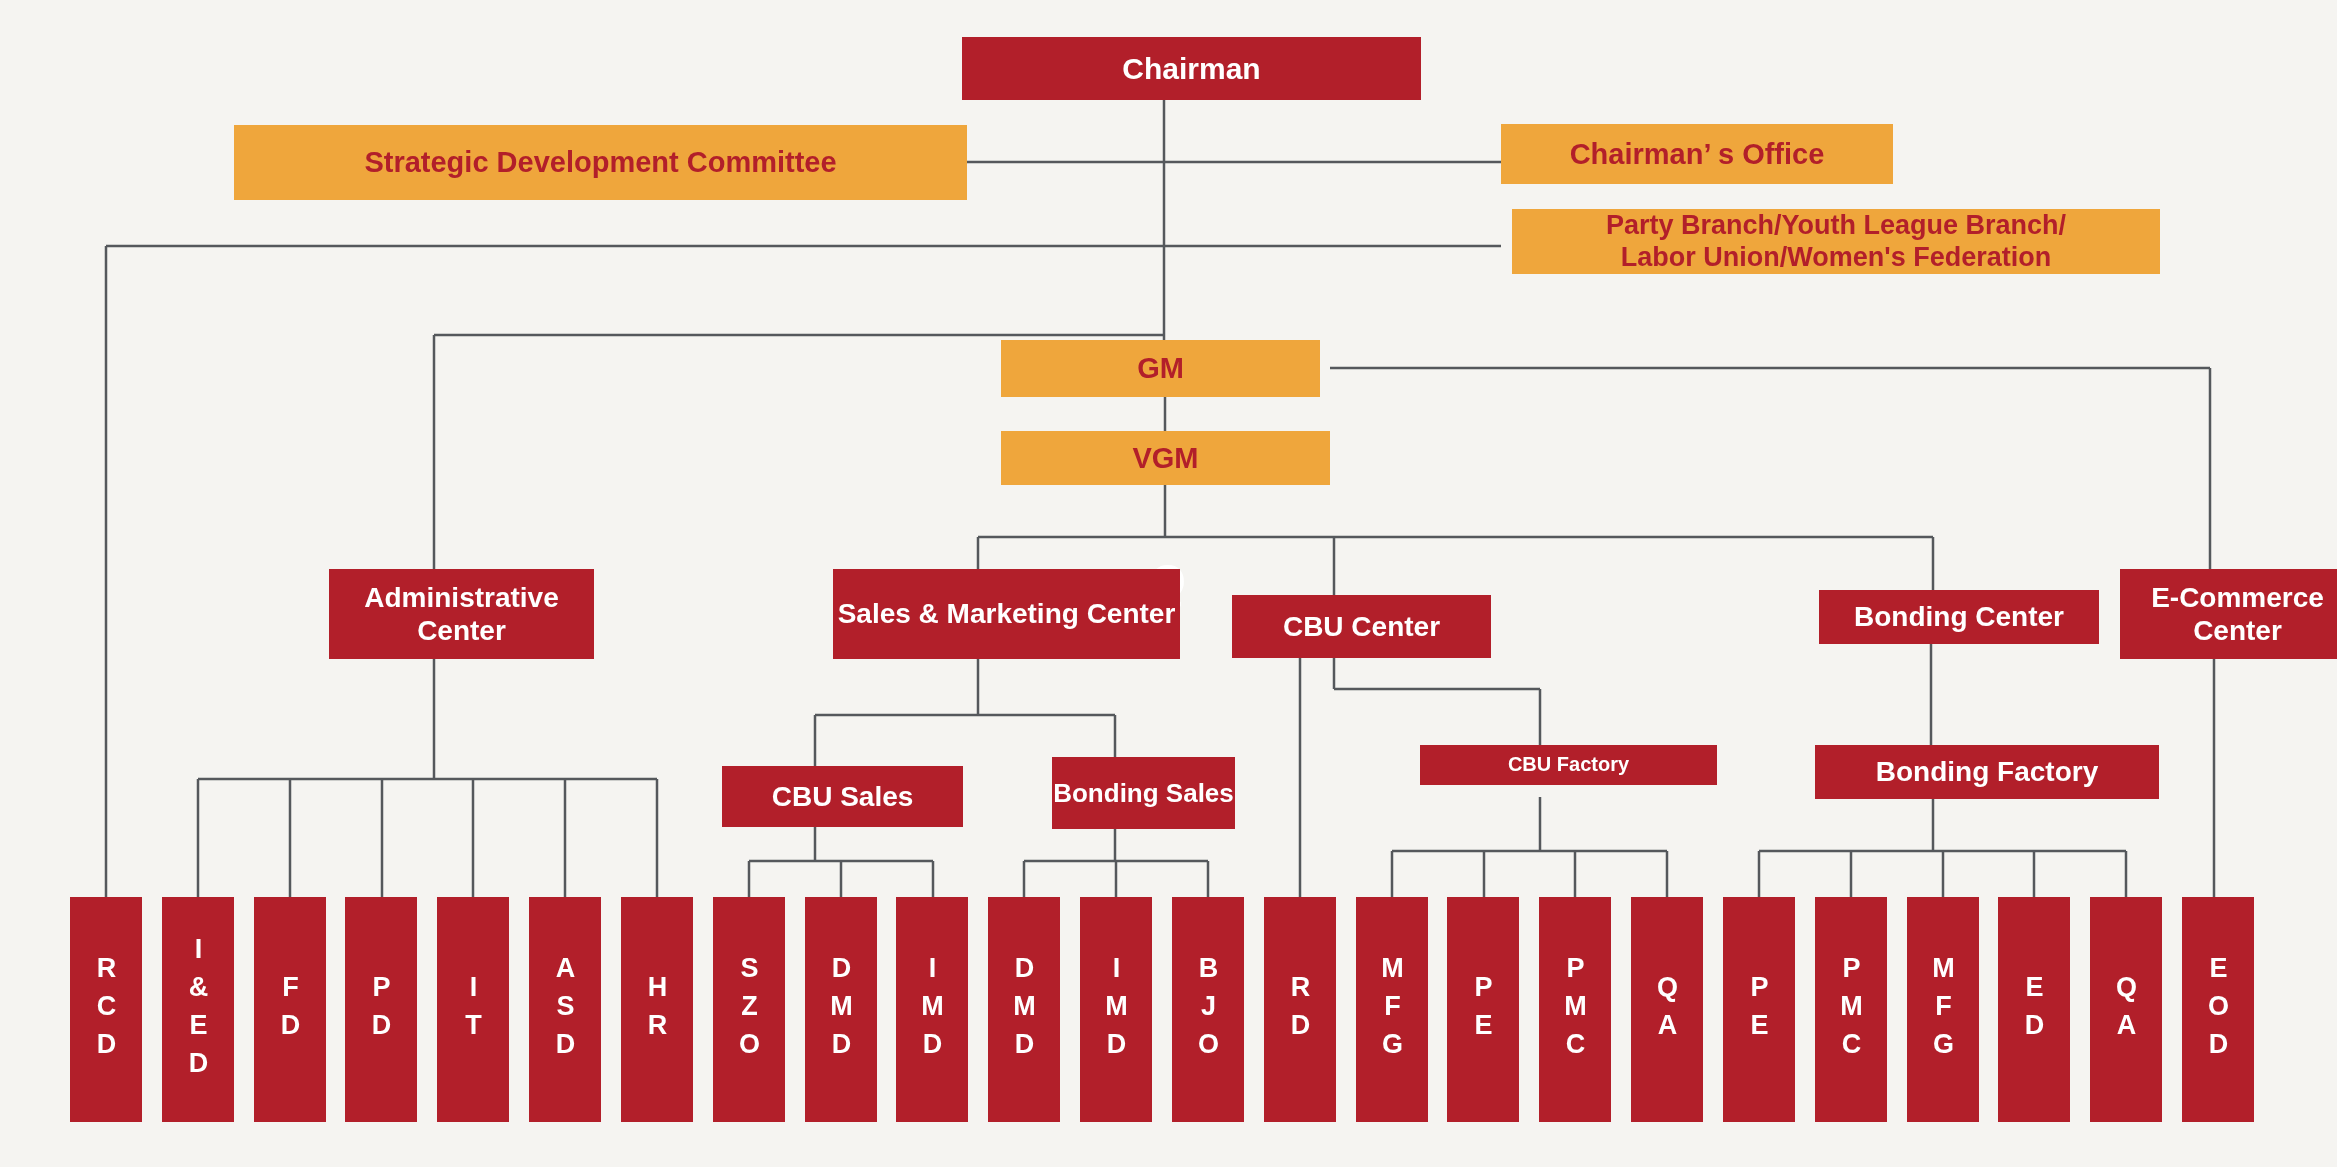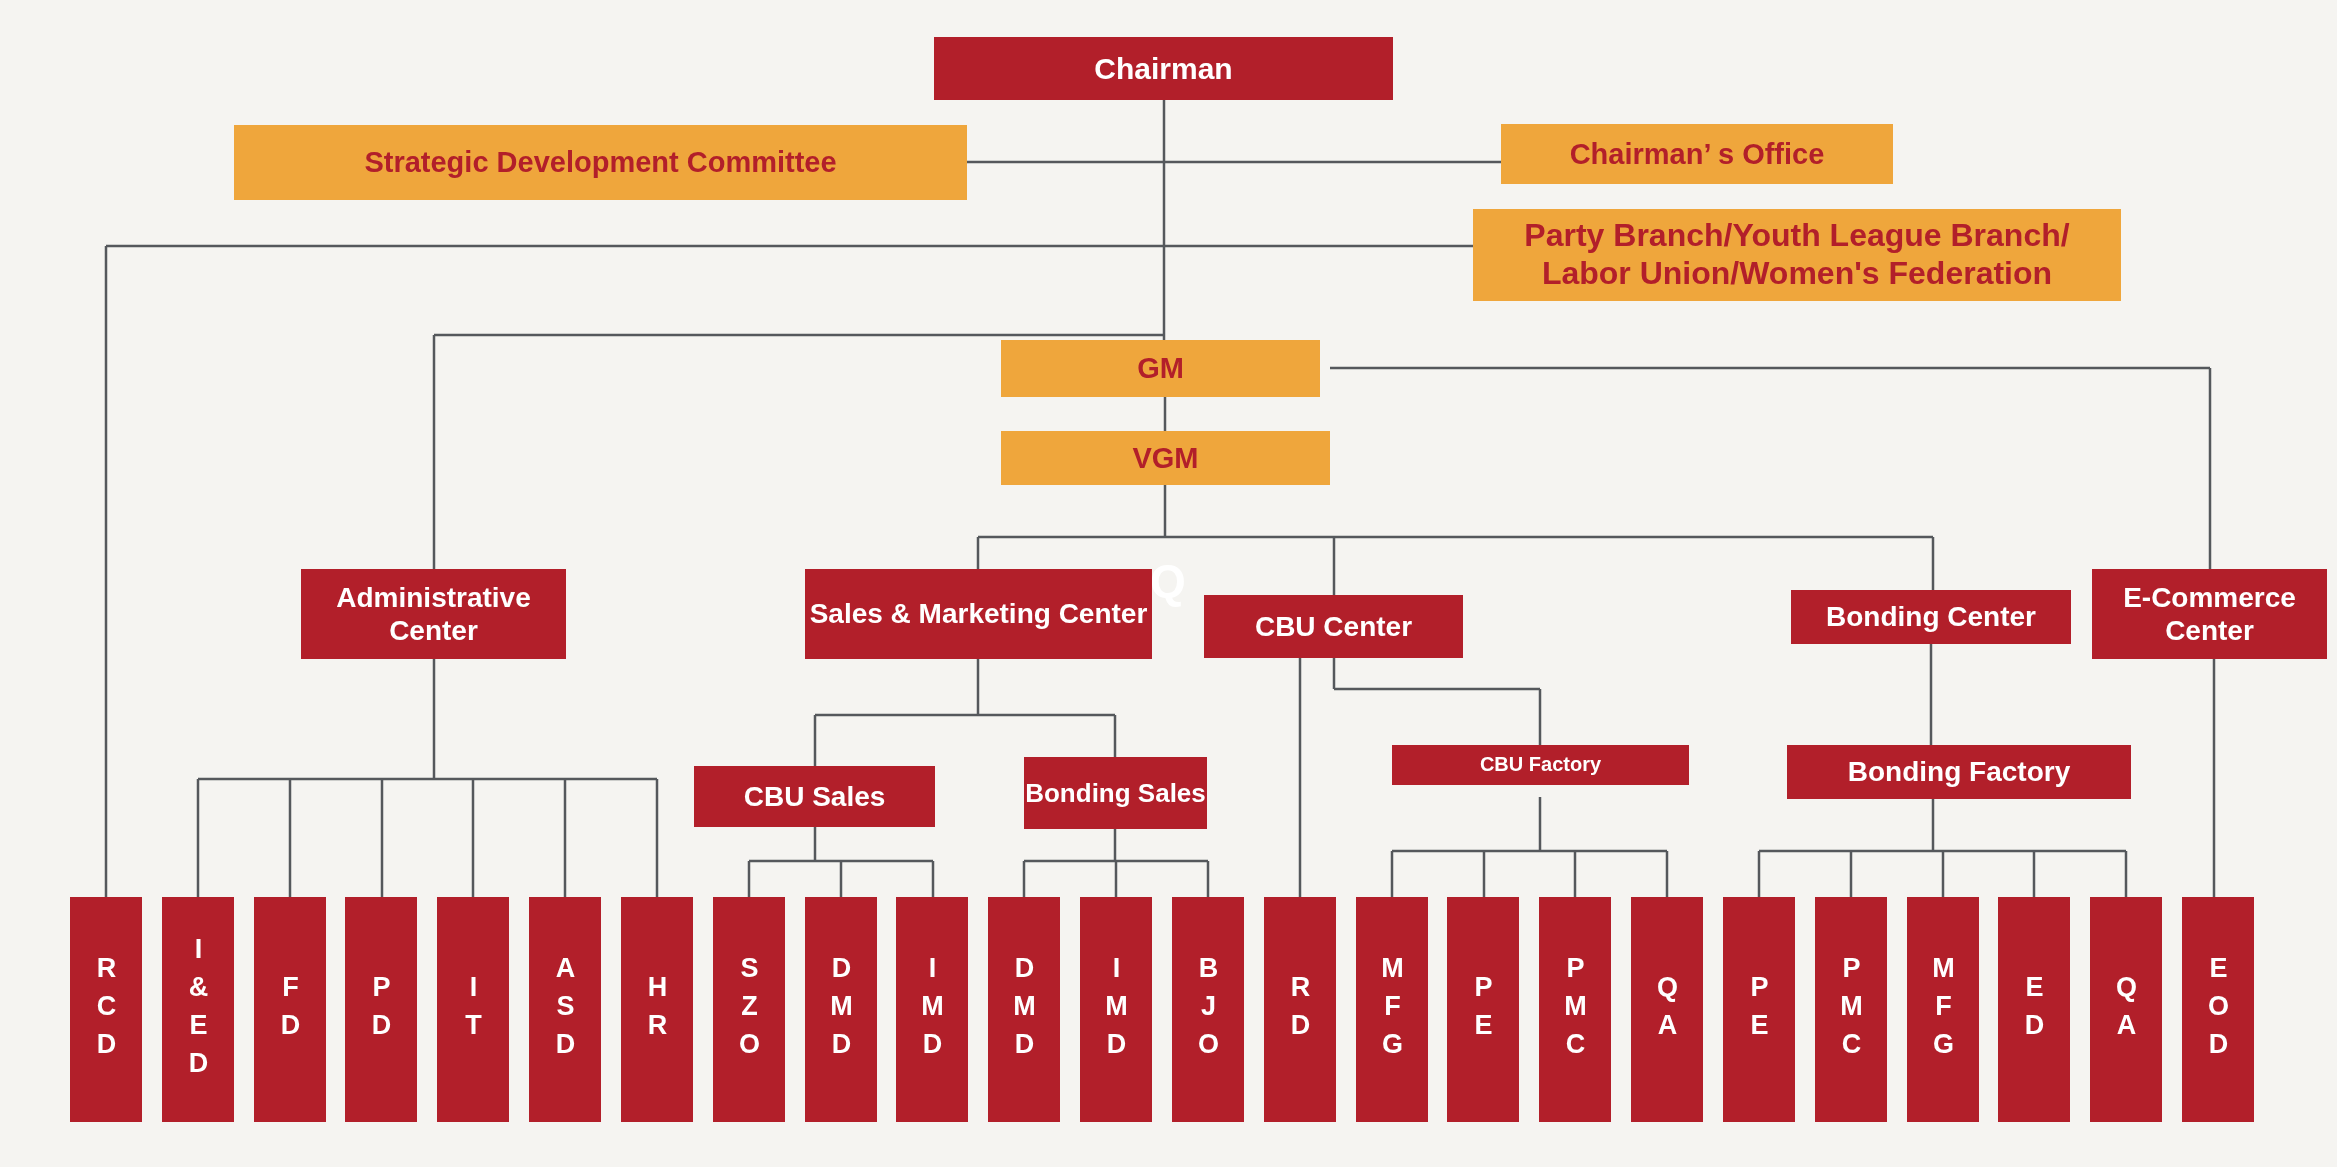--- a/index.html
+++ b/index.html
@@ -13,21 +13,21 @@
   }
   svg.wires { position:absolute; left:0; top:0; }
   .box {
     position:absolute;
     display:flex; flex-direction:column;
     align-items:center; justify-content:center;
     text-align:center;
     font-weight:bold;
     line-height:1.18;
   }
-  .red  { background:#B21F2A; color:#FFFFFF; }
+  .red  { background:#B21F2A; color:#FFFFFF;margin-left:28px; }
   .gold { background:#EFA63C; color:#B21F2A; }
   .vunit {
     position:absolute;
     top:897px; width:72px; height:225px;
     background:#B21F2A; color:#FFFFFF;
     font-weight:bold; font-size:27px;
     display:flex; align-items:center; justify-content:center;
     writing-mode:vertical-rl; text-orientation:upright;
     letter-spacing:8px;
     text-align:center;
@@ -111,21 +111,21 @@
   </svg>
 
   <div class="watermark">Q</div>
 
   <div class="box red" style="left:934px;top:37px;width:459px;height:63px;font-size:30px">Chairman</div>
 
   <div class="box gold" style="left:234px;top:125px;width:733px;height:75px;font-size:29px">Strategic Development Committee</div>
 
   <div class="box gold" style="left:1501px;top:124px;width:392px;height:60px;font-size:29px">Chairman’ s Office</div>
 
-  <div class="box gold" style="left:1473px;top:209px;width:648px;height:92px;font-size:32px">
+  <div class="box gold" style="left:1512px;top:209px;width:648px;height:65px;font-size:27px">
     <div>Party Branch/Youth League Branch/</div>
     <div>Labor Union/Women's Federation</div>
   </div>
 
   <div class="box gold" style="left:1001px;top:340px;width:319px;height:57px;font-size:29px">GM</div>
 
   <div class="box gold" style="left:1001px;top:431px;width:329px;height:54px;font-size:29px">VGM</div>
 
   <div class="box red" style="left:301px;top:569px;width:265px;height:90px;font-size:28px">Administrative Center</div>
 

